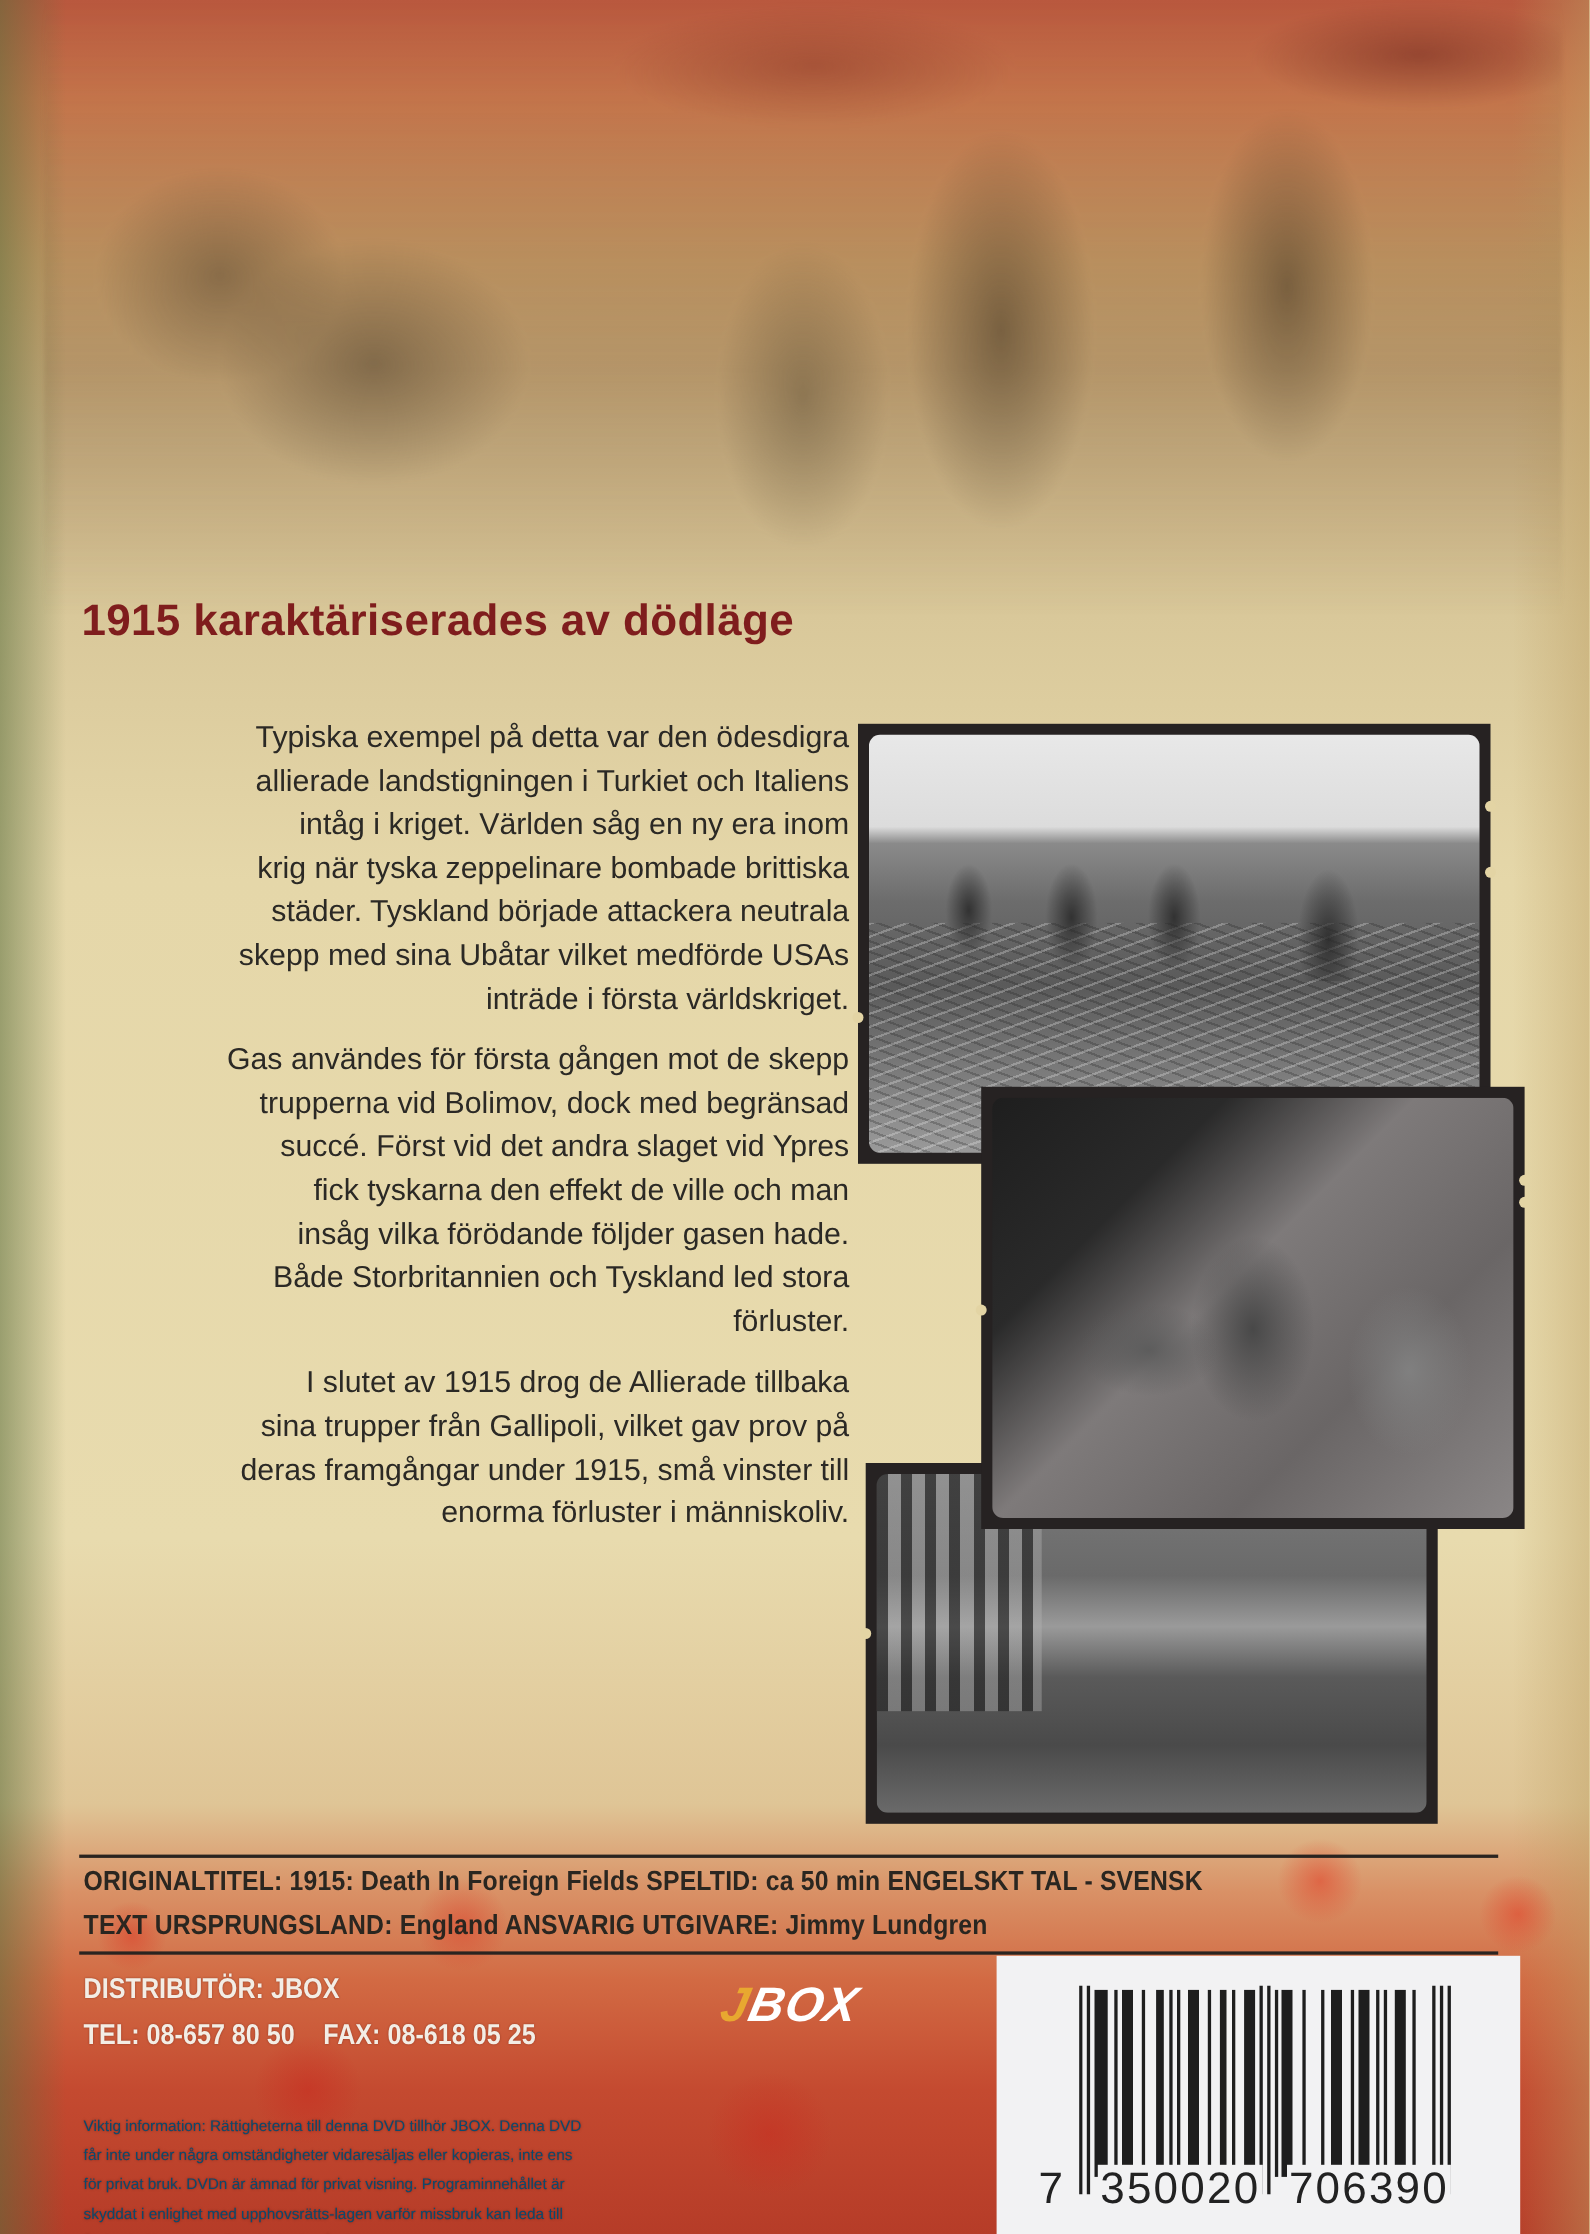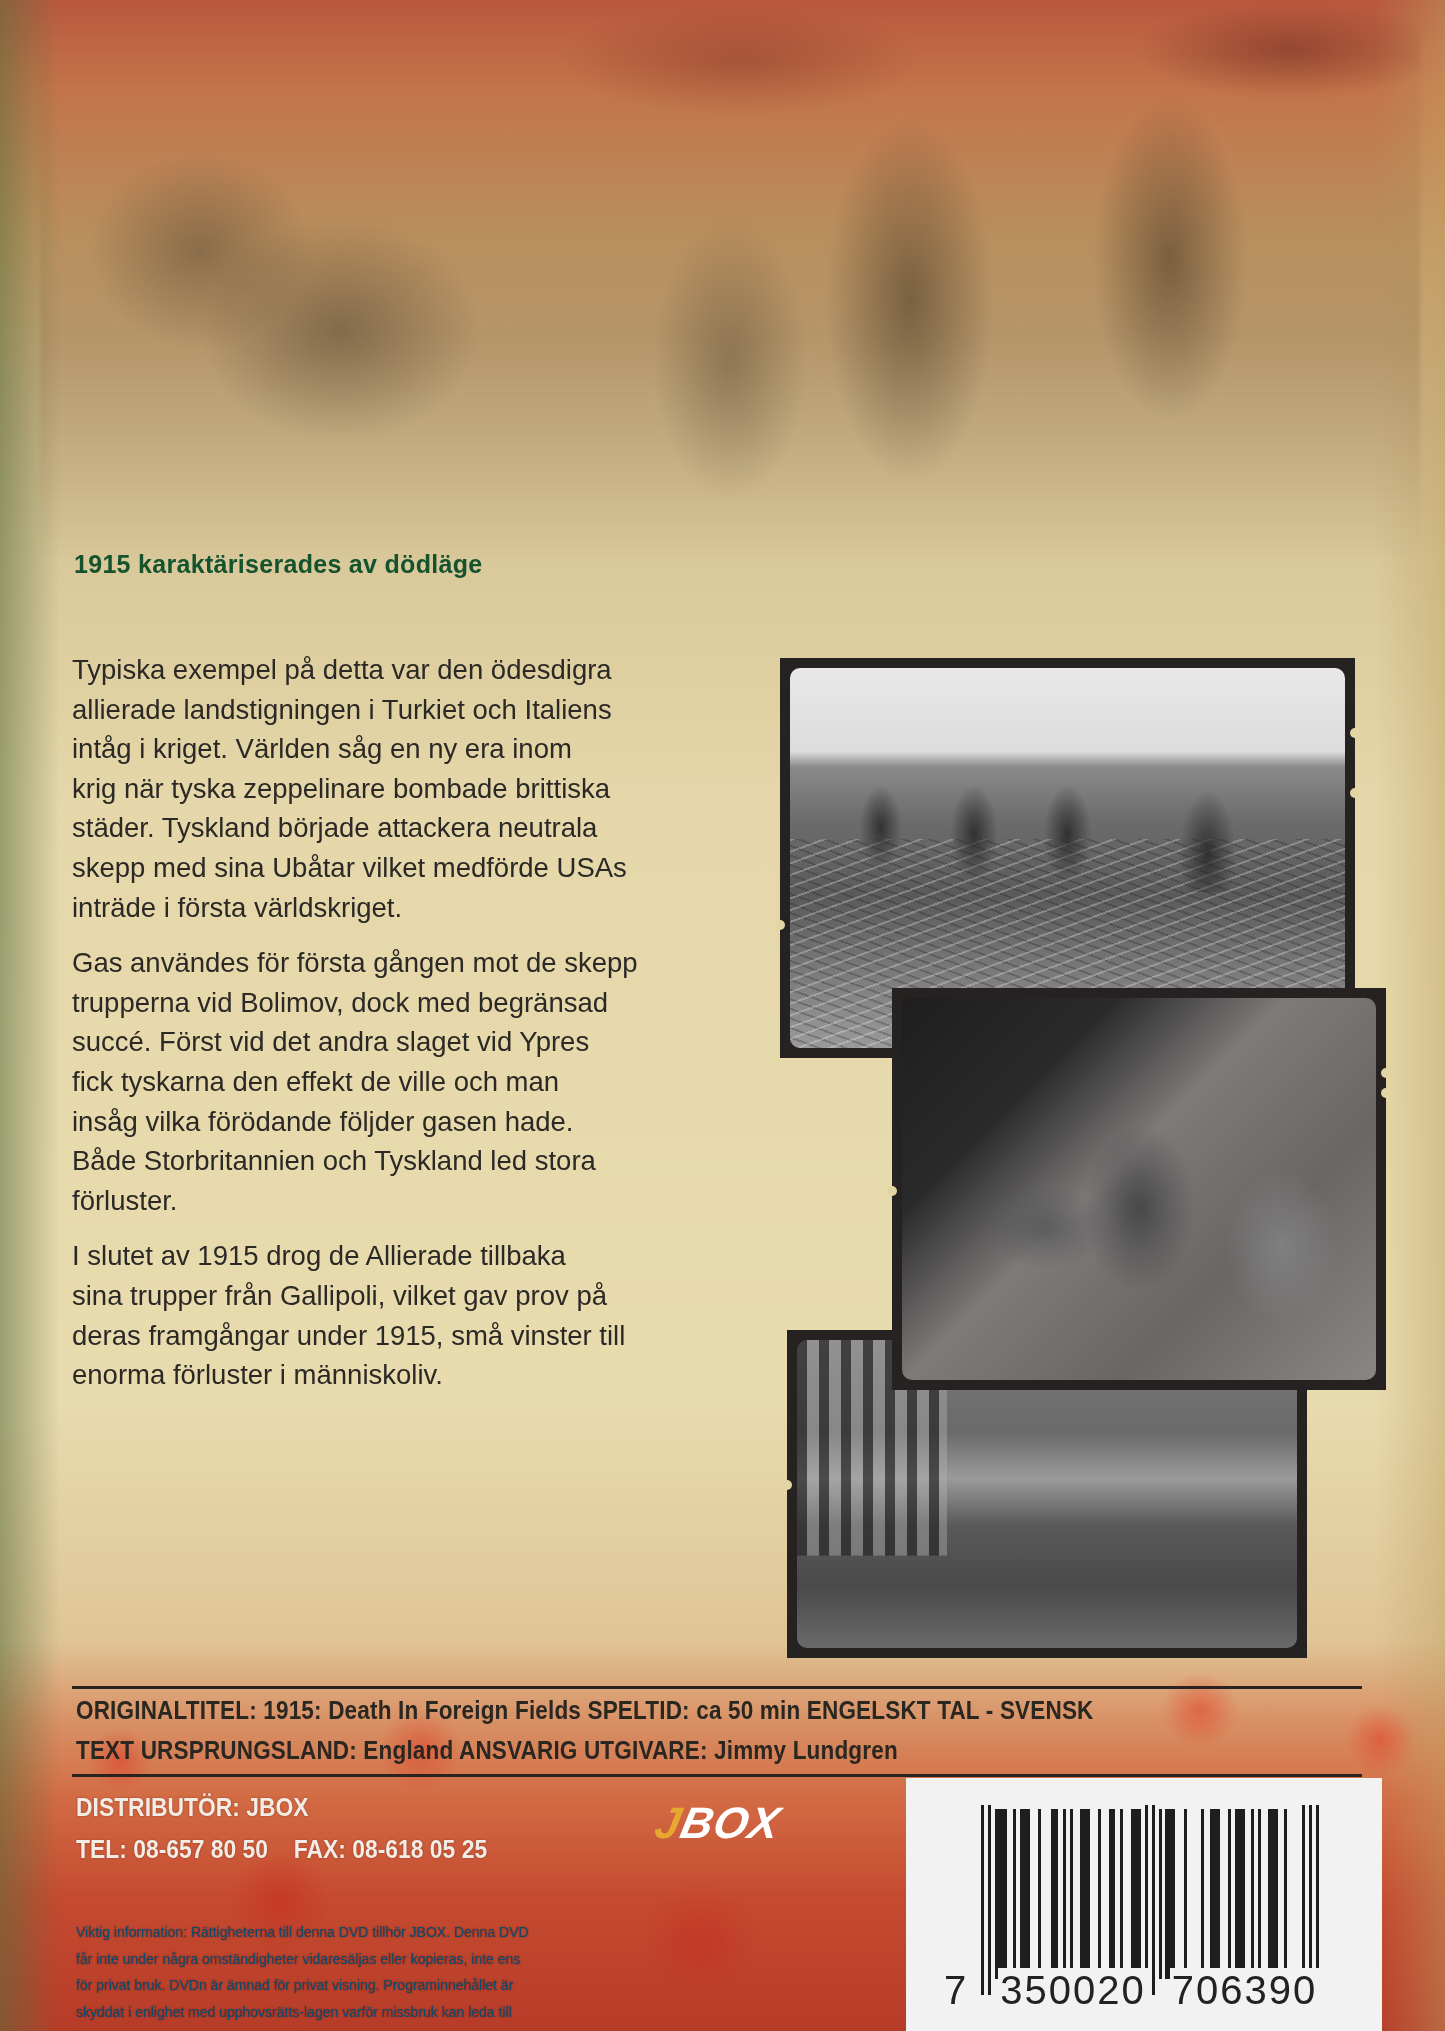--- a/index.html
+++ b/index.html
@@ -46,30 +46,30 @@
       radial-gradient(circle 60px at 420px 110px, rgba(220,60,40,0.5), transparent 70%),
       radial-gradient(circle 55px at 1200px 70px, rgba(225,70,45,0.6), transparent 70%),
       radial-gradient(circle 50px at 1380px 100px, rgba(225,70,45,0.6), transparent 70%),
       radial-gradient(circle 70px at 280px 260px, rgba(200,40,30,0.5), transparent 70%),
       radial-gradient(circle 80px at 700px 300px, rgba(200,40,30,0.45), transparent 70%);
   }
 
   
   .headline {
     position: absolute; left: 74px; top: 542px; width: 700px;
-    color: #14532d;
+    color: #7f1d1d;
     font-family: "Liberation Sans", sans-serif;
-    font-weight: bold; font-size: 25px; line-height: 44px;
+    font-weight: bold; font-size: 40px; line-height: 44px;
     letter-spacing: 0.3px;
   }
   .body-text {
     position: absolute; left: 72px; top: 650px; width: 700px;
     color: #2b2925;
     font-family: "Liberation Sans", sans-serif;
-    font-size: 27.5px; line-height: 39.6px;
+    font-size: 27.5px; line-height: 39.6px; text-align: right;
   }
   .body-text p { margin-bottom: 16px; white-space: pre-line; }
 
   
   .photo-frame {
     position: absolute;
     background: #262222;
     padding: 10px;
   }
   .photo-inner {

